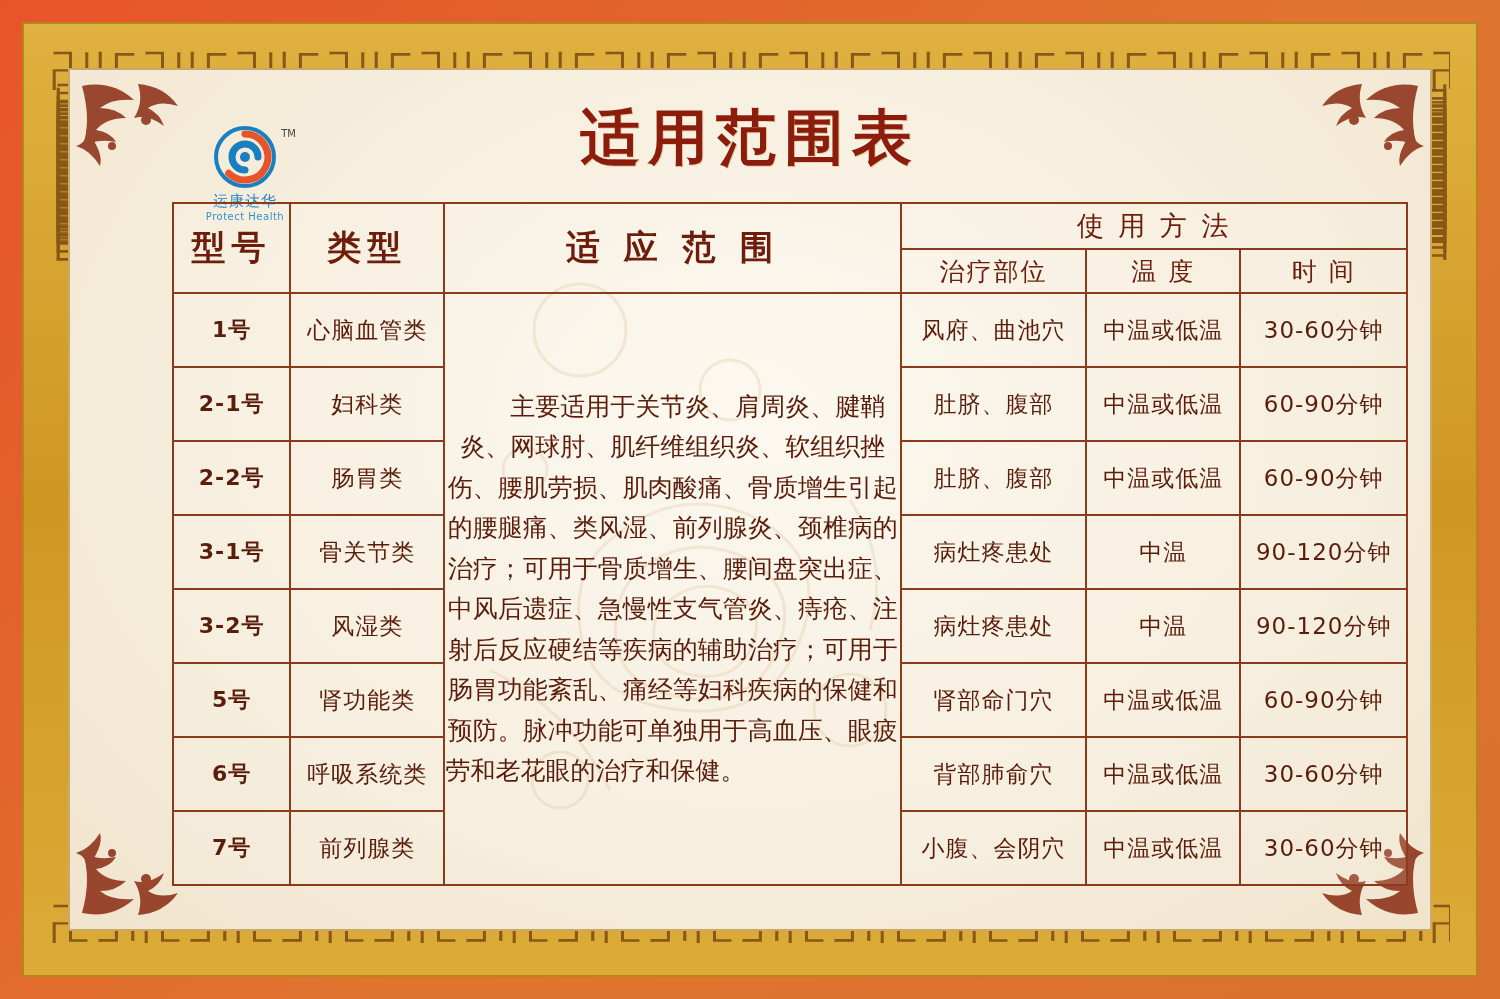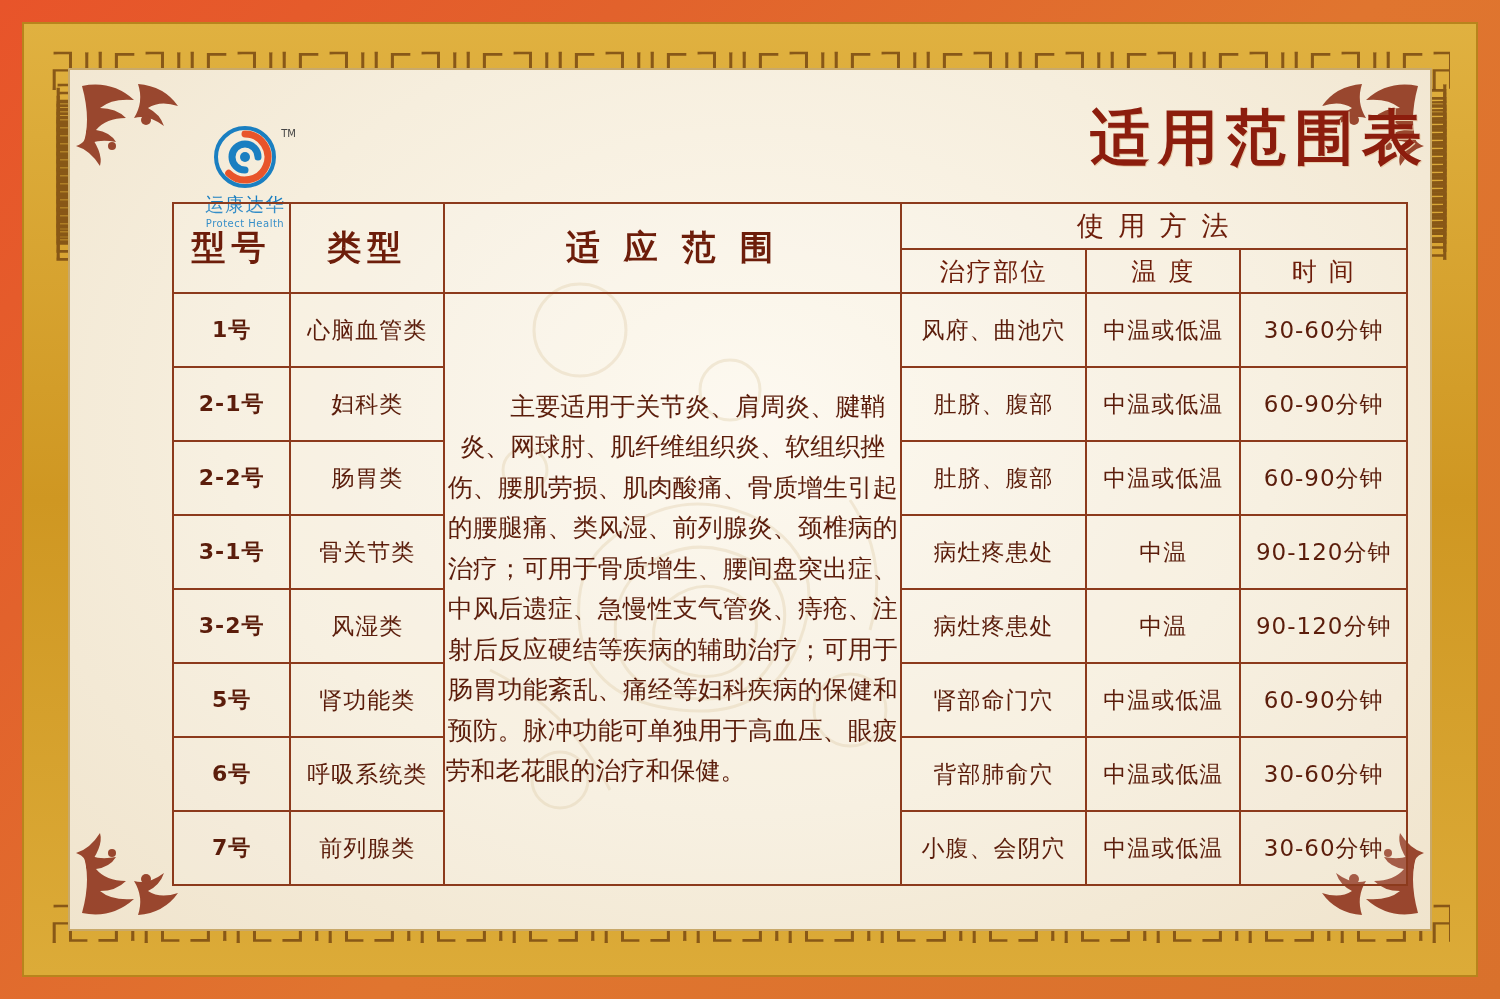--- a/index.html
+++ b/index.html
@@ -85,41 +85,41 @@
     text-align: center;
     margin-top: 34px;
   }
   .logo-mark {
     width: 62px; height: 62px;
     margin: 0 auto;
     position: relative;
   }
   .logo-name {
     margin-top: 4px;
-    font-size: 19px;
+    font-size: 15px;
     color: #1a7fc1;
     letter-spacing: 1px;
   }
   .logo-sub {
     font-size: 10px;
     color: #1a7fc1;
     letter-spacing: .5px;
   }
   .logo-tm {
     position: absolute;
     right: 24px; top: 2px;
     font-size: 10px;
     color: #444;
   }
 
   
   .title {
     position: absolute;
     left: 0; right: 0; top: 28px;
-    text-align: right;
+    text-align: center;
     font-size: 60px;
     font-weight: bold;
     letter-spacing: 8px;
     color: #8c1d0d;
     text-shadow: 1px 1px 0 #e8cfae;
     font-family: "DejaVu Sans", "Liberation Sans", sans-serif;
   }
 
   
   .table-wrap {

